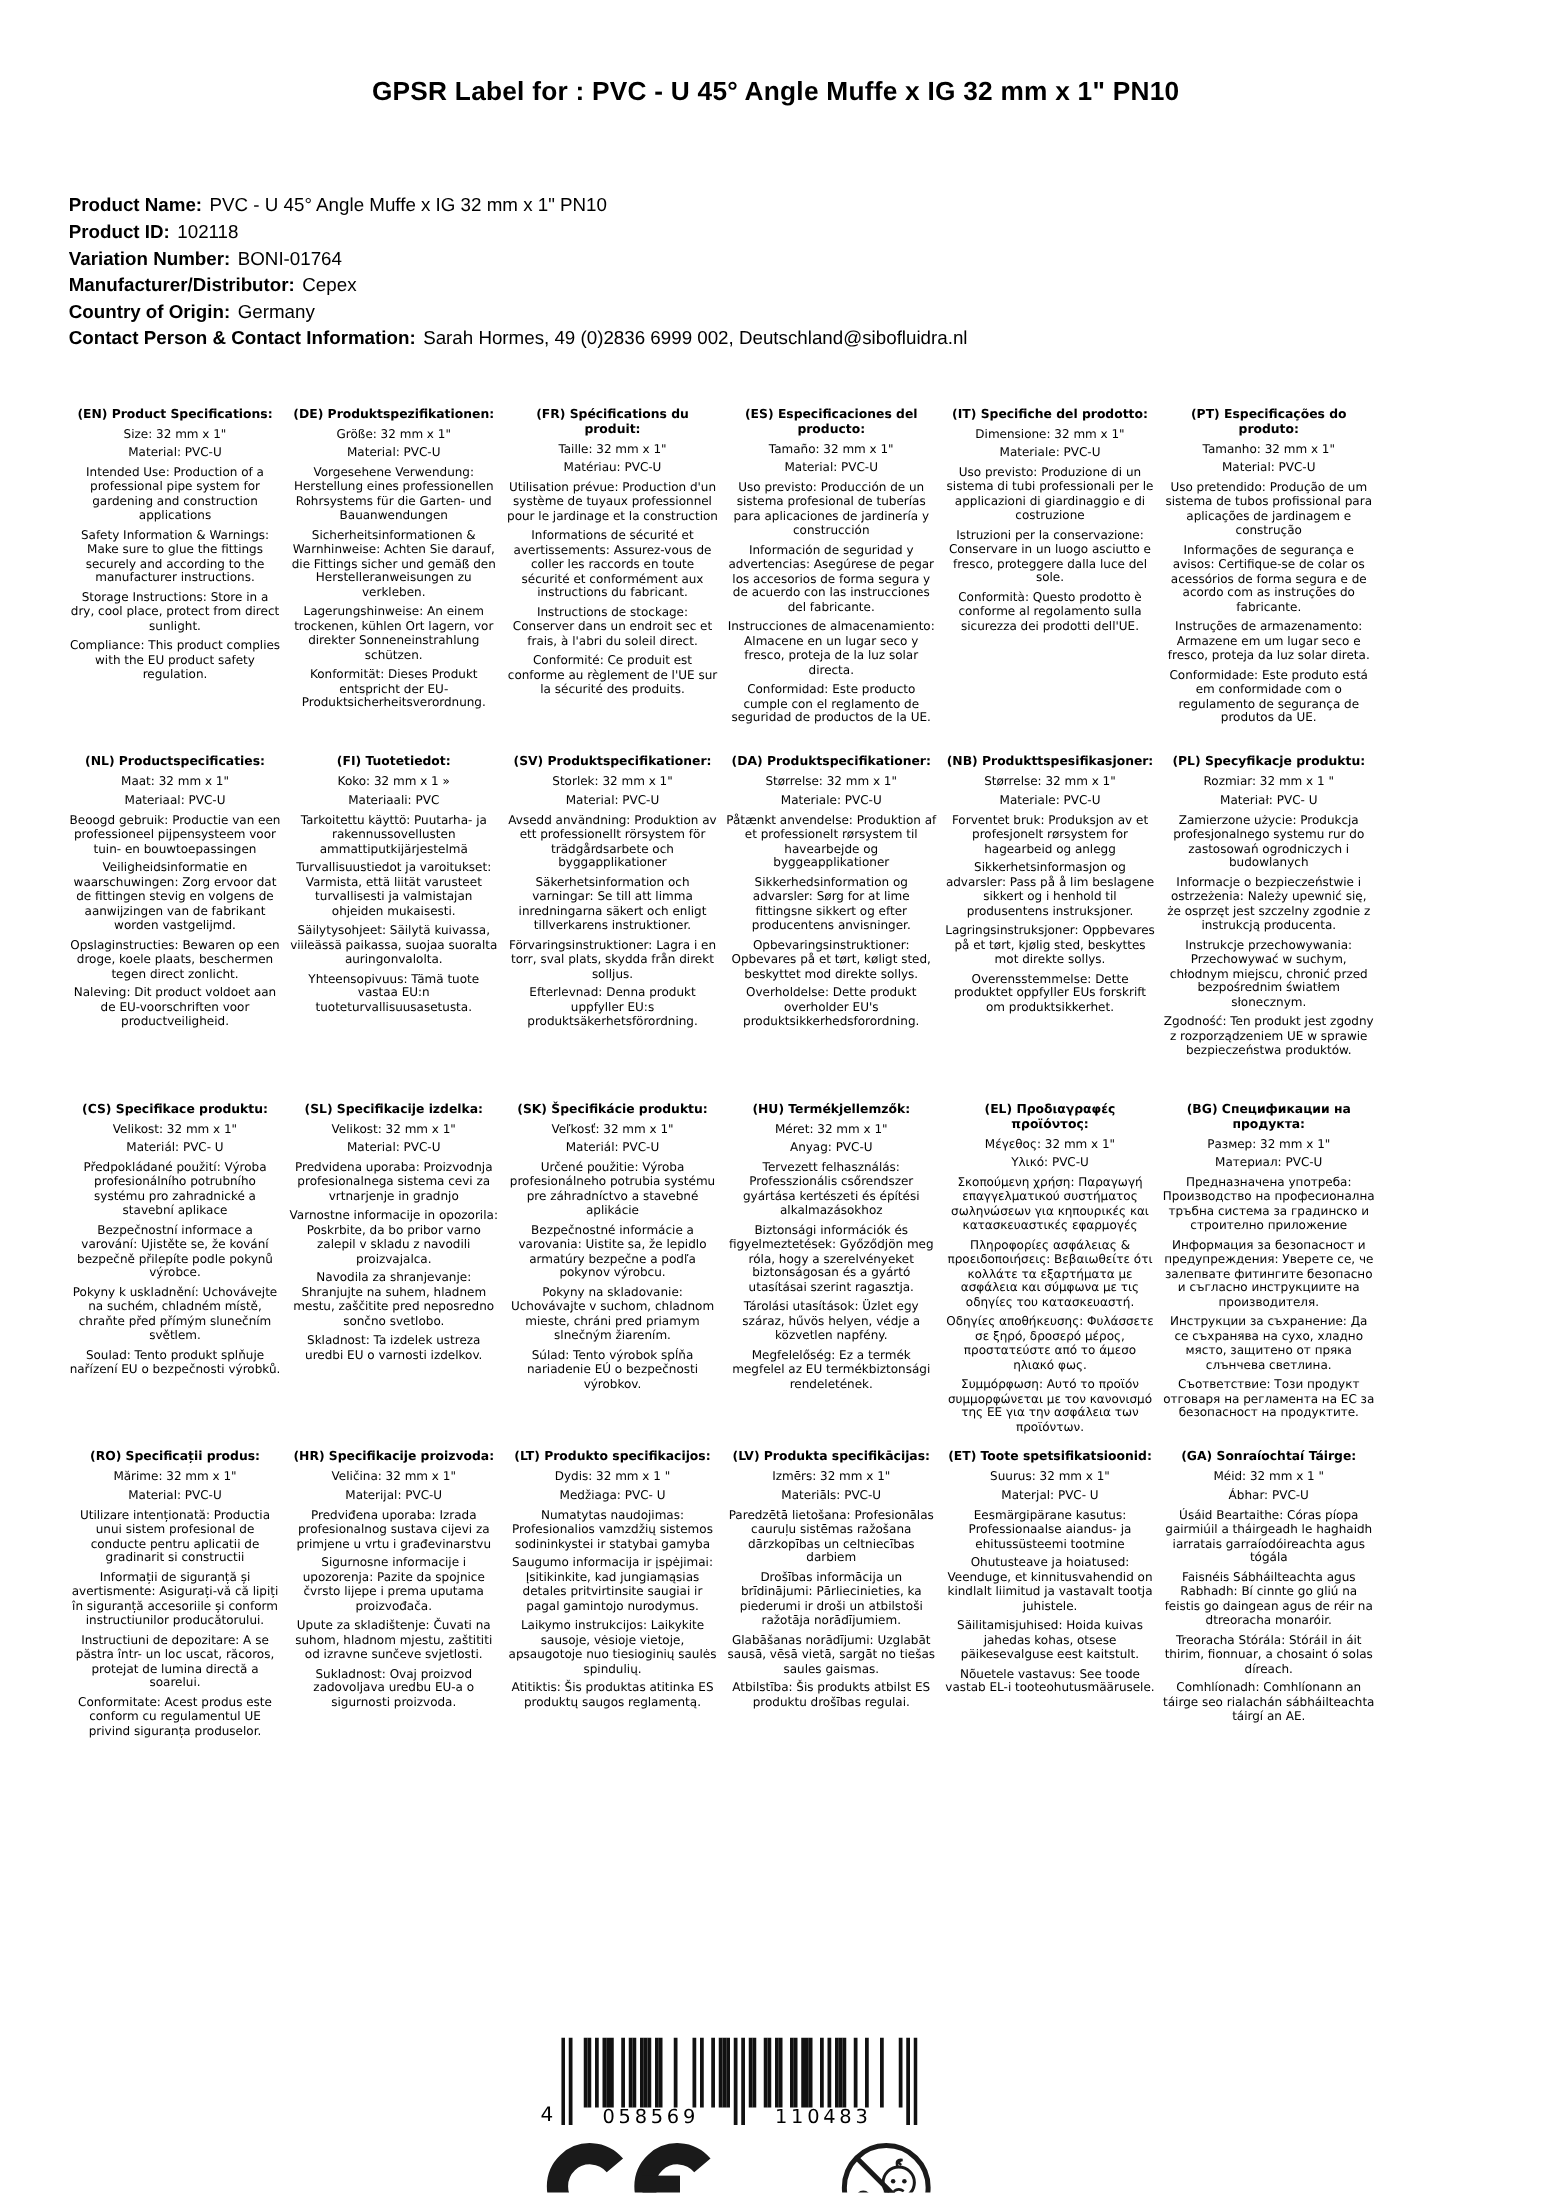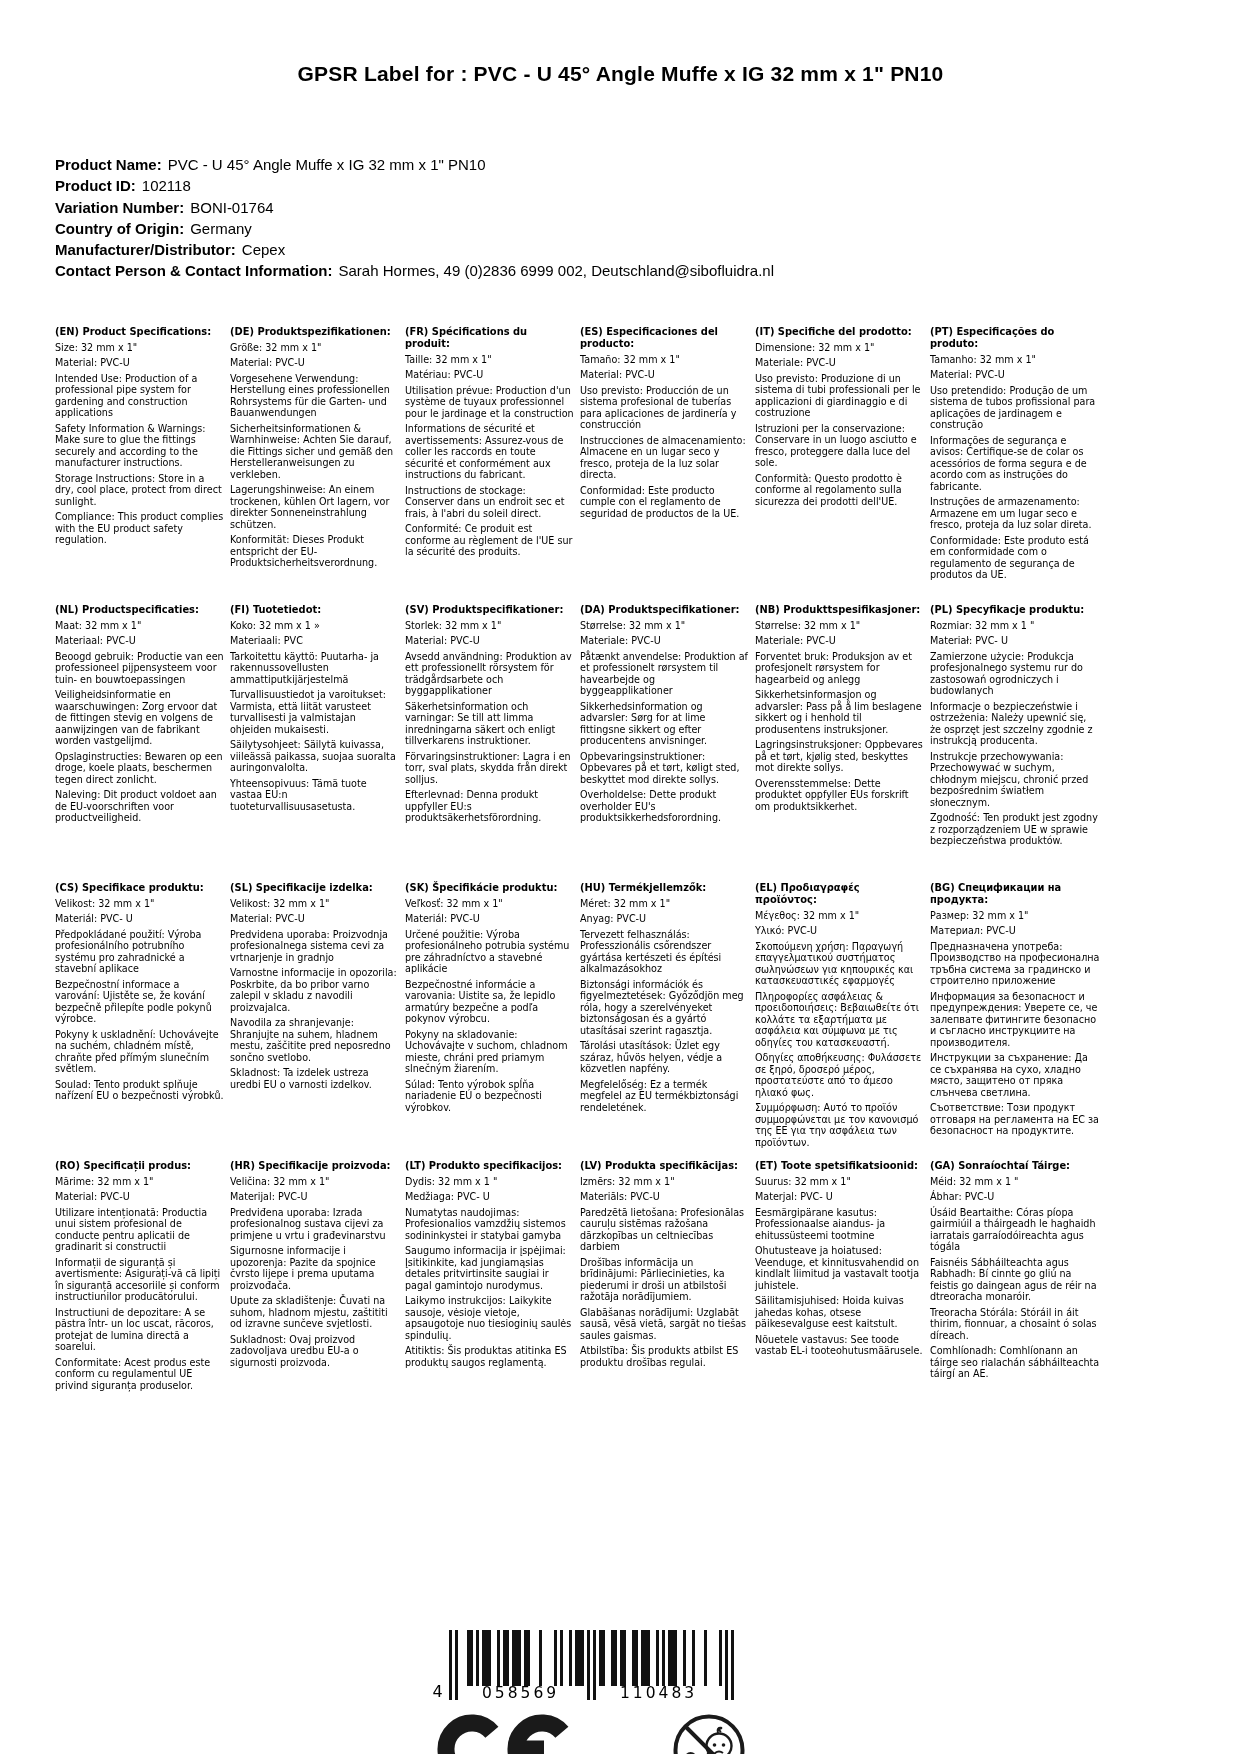--- a/index.html
+++ b/index.html
@@ -14,20 +14,21 @@
   .info{
     margin:68px 0 0 55px;font-size:15px;line-height:1.42;
     font-family:"Liberation Sans", sans-serif;
   }
   .info-row .lbl{font-weight:bold;}
   .info-row .val{margin-left:6px;}
   .spec-grid{
     margin:44px 0 0 55px;
     display:grid;grid-template-columns:repeat(6,170px);column-gap:5px;
     grid-auto-rows:278px;
+    text-align:center;
   }
   .block{font-size:9.6px;line-height:1.2;overflow:visible;}
   .block-title{font-weight:bold;font-size:9.9px;}
   .para{margin-top:4px;}
   .para:first-of-type{margin-top:0;}
   .bottom{margin-top:192px;display:flex;flex-direction:column;align-items:center;}
   .barcode-wrap{display:flex;align-items:flex-end;transform:translateX(-18px);}
   .bc-first{font-size:16px;margin-right:6px;line-height:1;transform:translateY(-1px);}
   .bc-bars{position:relative;width:324px;height:71px;}
   .bc-bars svg{position:absolute;left:0;top:0;}
@@ -45,24 +46,24 @@
   <div class="info-row">
     <span class="lbl">Product Name:</span><span class="val">PVC - U 45° Angle Muffe x IG 32 mm x 1" PN10</span>
   </div>
   <div class="info-row">
     <span class="lbl">Product ID:</span><span class="val">102118</span>
   </div>
   <div class="info-row">
     <span class="lbl">Variation Number:</span><span class="val">BONI-01764</span>
   </div>
   <div class="info-row">
+    <span class="lbl">Manufacturer/Distributor:</span><span class="val">Cepex</span>
+  </div>
+  <div class="info-row">
     <span class="lbl">Country of Origin:</span><span class="val">Germany</span>
-  </div>
-  <div class="info-row">
-    <span class="lbl">Manufacturer/Distributor:</span><span class="val">Cepex</span>
   </div>
   <div class="info-row">
     <span class="lbl">Contact Person &amp; Contact Information:</span><span class="val">Sarah Hormes, 49 (0)2836 6999 002, Deutschland@sibofluidra.nl</span>
   </div>
 </div>
 
 <div class="spec-grid" id="spec-grid">
   <div class="block">
     <div class="block-title">(EN) Product Specifications:</div>
   <div class="para">Size: 32 mm x 1"</div>
@@ -91,20 +92,21 @@
       <div class="para">Informations de sécurité et avertissements: Assurez-vous de coller les raccords en toute sécurité et conformément aux instructions du fabricant.</div>
       <div class="para">Instructions de stockage: Conserver dans un endroit sec et frais, à l'abri du soleil direct.</div>
       <div class="para">Conformité: Ce produit est conforme au règlement de l'UE sur la sécurité des produits.</div>
     </div>
 
   <div class="block">
     <div class="block-title">(ES) Especificaciones del producto:</div>
   <div class="para">Tamaño: 32 mm x 1"</div>
       <div class="para">Material: PVC-U</div>
       <div class="para">Uso previsto: Producción de un sistema profesional de tuberías para aplicaciones de jardinería y construcción</div>
+      <div class="para">Información de seguridad y advertencias: Asegúrese de pegar los accesorios de forma segura y de acuerdo con las instrucciones del fabricante.</div>
       <div class="para">Instrucciones de almacenamiento: Almacene en un lugar seco y fresco, proteja de la luz solar directa.</div>
       <div class="para">Conformidad: Este producto cumple con el reglamento de seguridad de productos de la UE.</div>
     </div>
 
   <div class="block">
     <div class="block-title">(IT) Specifiche del prodotto:</div>
   <div class="para">Dimensione: 32 mm x 1"</div>
       <div class="para">Materiale: PVC-U</div>
       <div class="para">Uso previsto: Produzione di un sistema di tubi professionali per le applicazioni di giardinaggio e di costruzione</div>
       <div class="para">Istruzioni per la conservazione: Conservare in un luogo asciutto e fresco, proteggere dalla luce del sole.</div>

